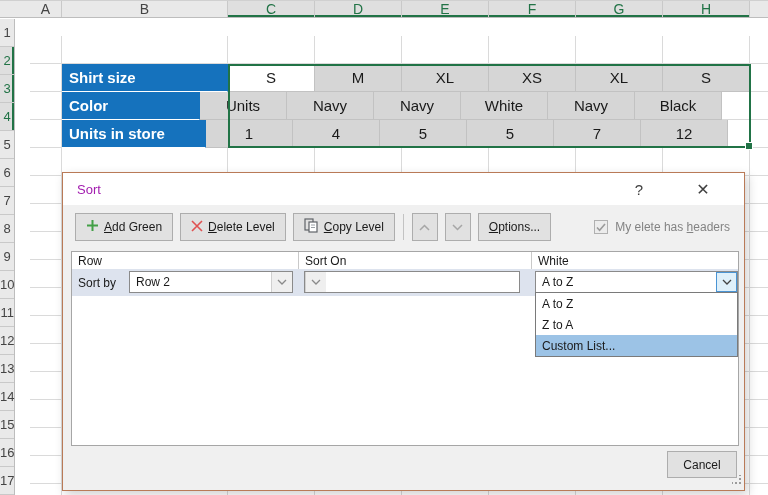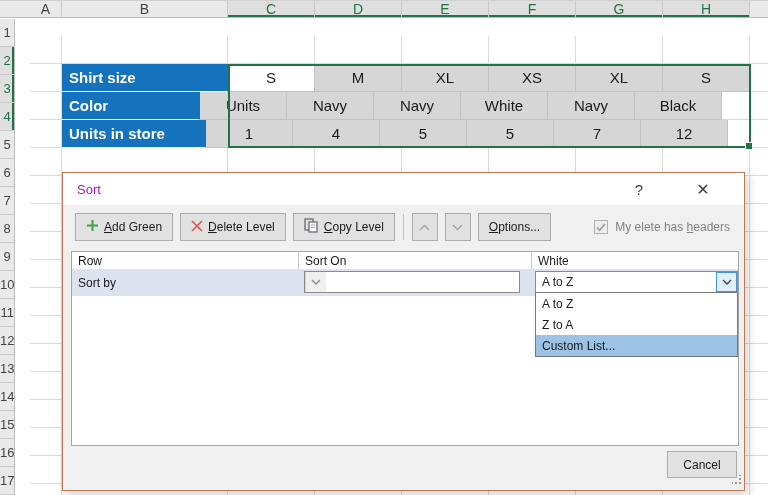--- a/index.html
+++ b/index.html
@@ -370,20 +370,28 @@
 
     <div class="listarea">
       <div class="col-label" style="left:0">Row</div>
       <div class="col-label" style="left:227px">Sort On</div>
       <div class="col-label" style="left:460px">White</div>
       <div class="hdr-div" style="left:226px"></div>
       <div class="hdr-div" style="left:459px"></div>
 
       <div class="level-row">
         <span class="level-label">Sort by</span>
+        <div class="combo" style="left:57px;width:164px">
+          <span class="val">Row 2</span>
+          <span class="dd">
+            <svg width="10" height="6" viewBox="0 0 10 6">
+                <path d="M1 1l4 4 4-4" stroke="#8A8A8A" stroke-width="1.3" fill="none"></path>
+              </svg>
+          </span>
+        </div>
         <div class="combo" style="left:232px;width:216px">
           <span class="dd">
             <svg width="10" height="6" viewBox="0 0 10 6">
                 <path d="M1 1l4 4 4-4" stroke="#8A8A8A" stroke-width="1.3" fill="none"></path>
               </svg>
           </span>
         </div>
         <div class="combo" style="left:463px;width:203px">
           <span class="val">A to Z</span>
           <span class="dd active">

